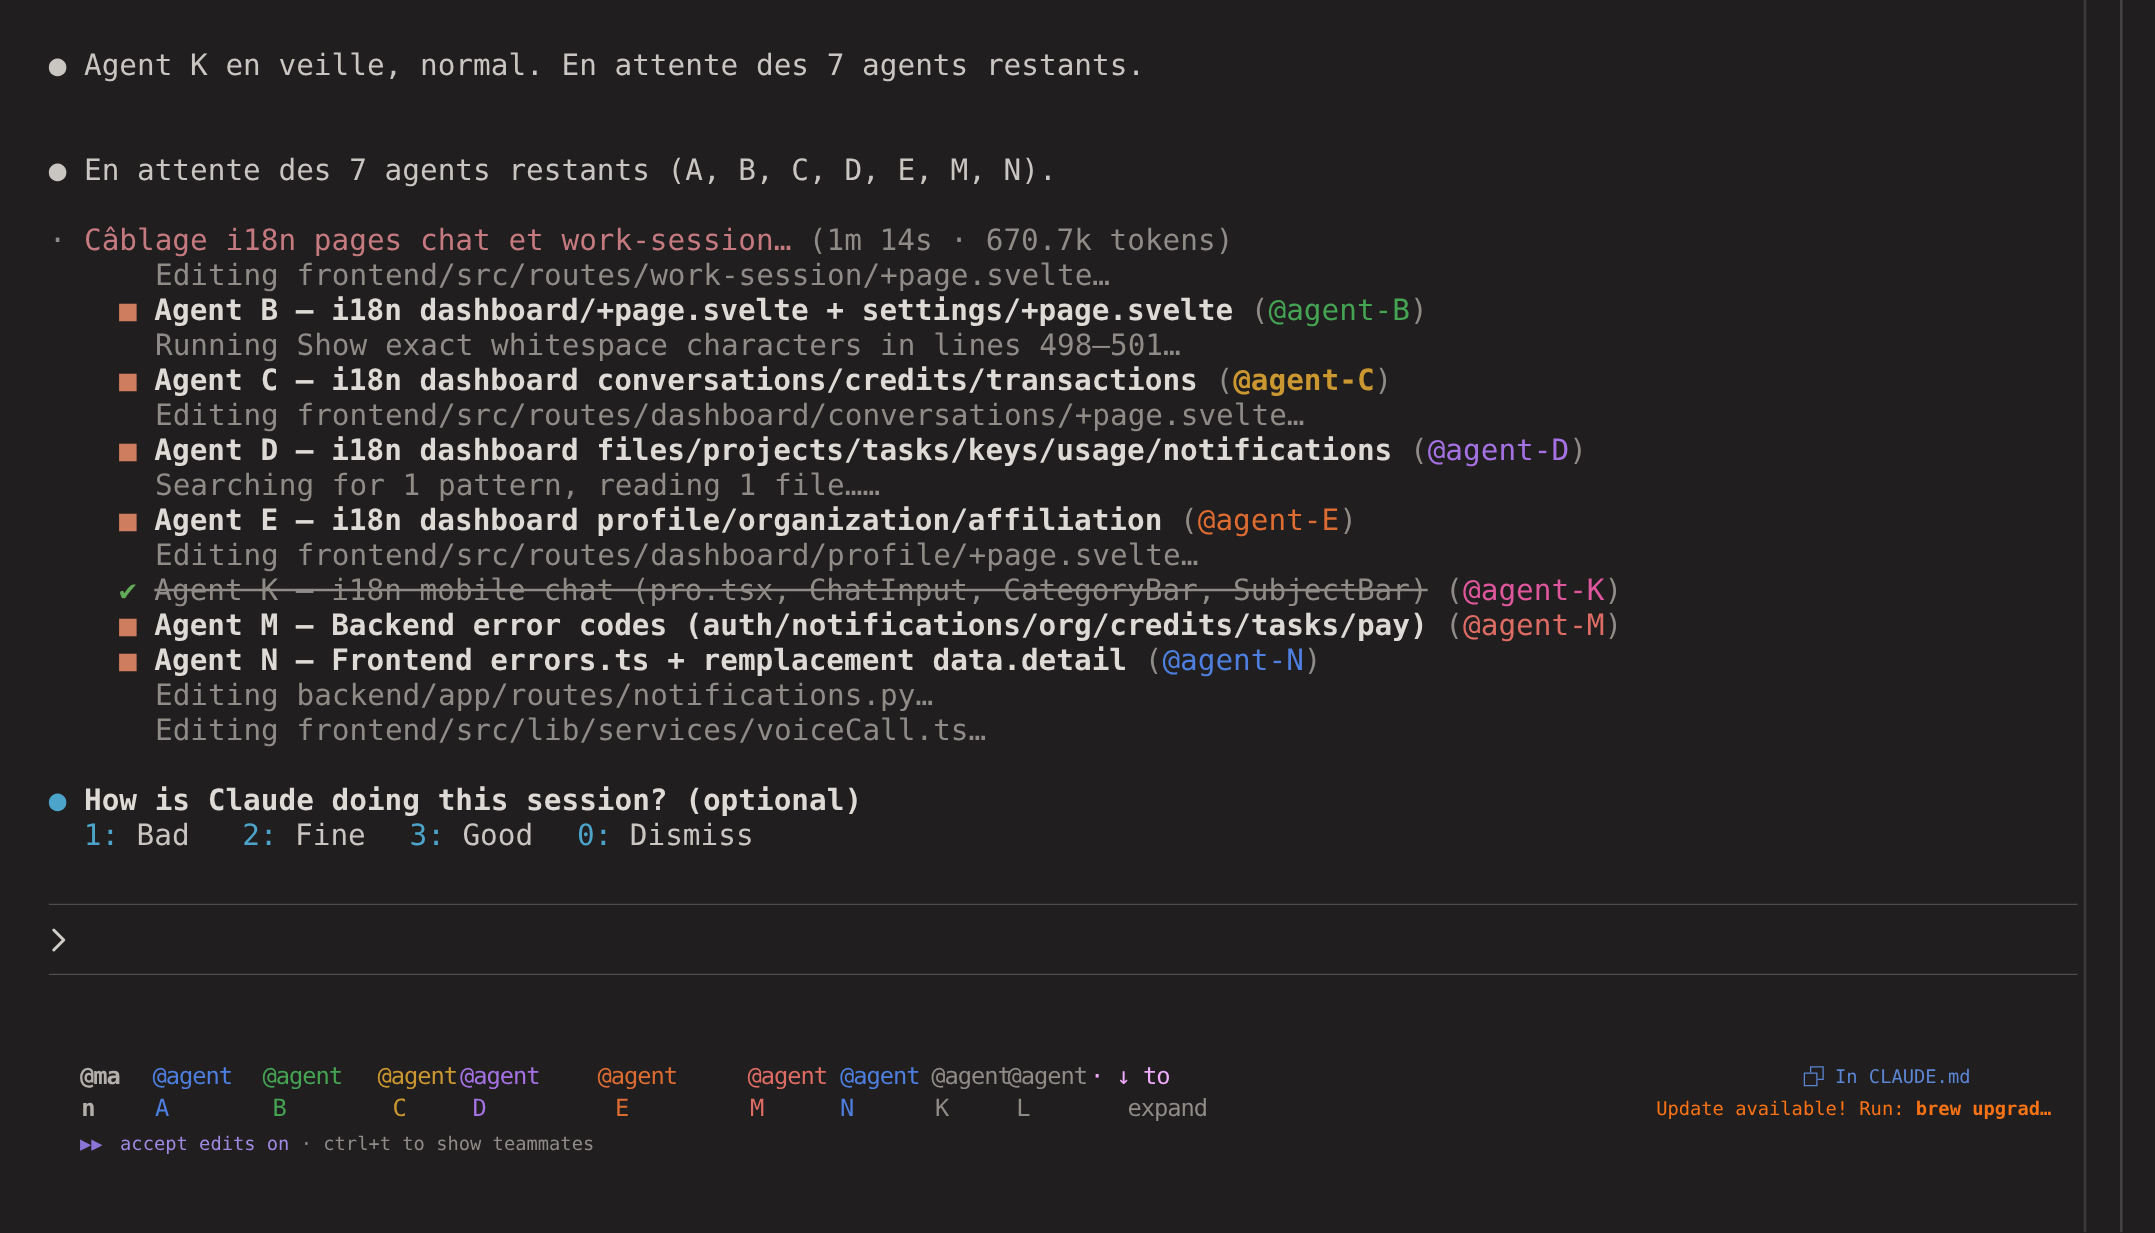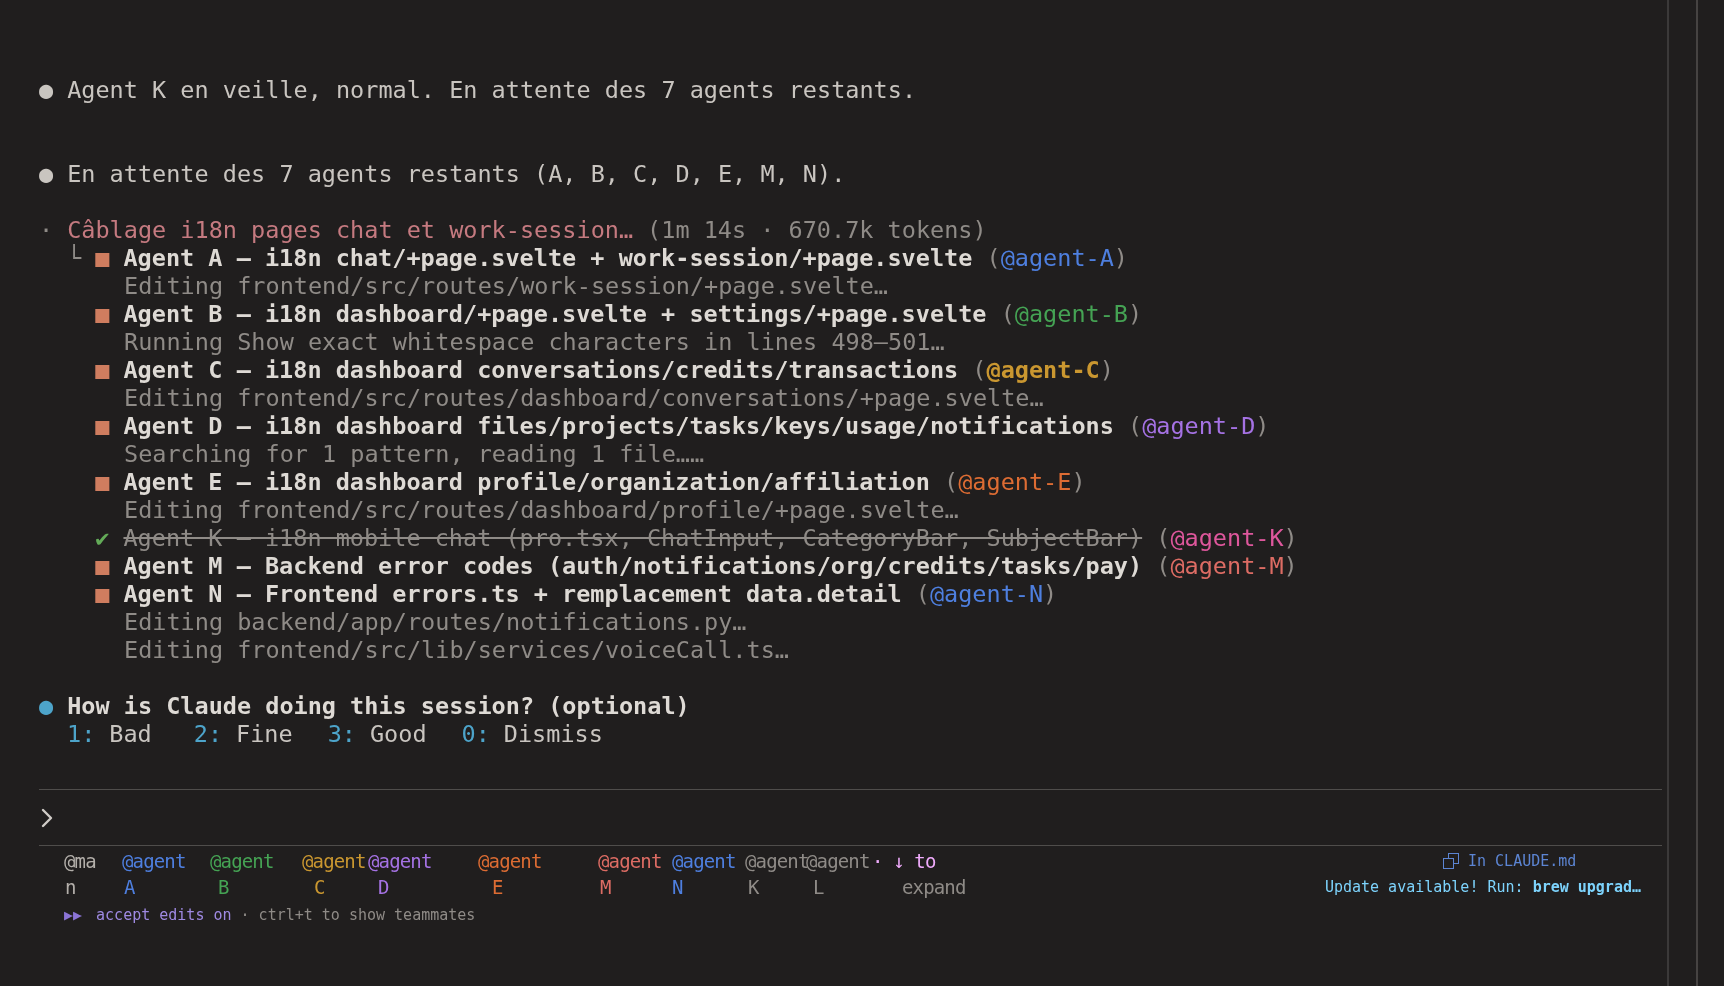--- a/index.html
+++ b/index.html
@@ -1,39 +1,39 @@
 <!DOCTYPE html>
 <html><head>
 <meta charset="utf-8">
 <style>
   html,body{margin:0;padding:0;background:#201e1e;width:1724px;height:986px;overflow:hidden;
     font-family:"DejaVu Sans Mono",monospace;font-size:23.5px;color:#c9c5c0;}
   .screen{position:relative;width:1724px;height:986px;}
-  .terminal{position:absolute;left:0;top:0;width:1667px;padding:38px 5px 0 39px;box-sizing:border-box;margin-top:38px;}
+  .terminal{position:absolute;left:0;top:0;width:1667px;padding:38px 5px 0 39px;box-sizing:border-box;}
   .row{height:28px;line-height:28px;white-space:pre;overflow:visible;}
   .sp28{height:28px}.sp56{height:56px}.sp41{height:41px}
   .bright{font-weight:bold;color:#dedad5}
   .dim{color:#8f8b87}
   .rose{color:#c57a80}
   .cyan{color:#4da4ca}
   .struck{color:#8f8b87;text-decoration:line-through}
   .agent-row{padding-left:28px}
   .status-row{padding-left:85px;color:#8f8b87}
   .m-left{margin-left:14px}
   .opt{display:inline-block}
   .opt1{margin-right:42px}.opt2{margin-right:35px}.opt3{margin-right:35px}
   .prompt-box{border-top:1px solid #4f4d4b;border-bottom:1px solid #4f4d4b;height:55px;
     display:flex;align-items:center;}
   .statusbar{position:absolute;left:0;top:848px;width:1724px;height:138px;}
   .chip{position:absolute;top:0;font-size:19px;letter-spacing:-0.85px;line-height:26px;white-space:pre;}
   .chip div{height:26px}
-  .chip-man{font-weight:normal}
+  .chip-man{font-weight:bold}
   .sb-reg{font-size:15px;letter-spacing:0;line-height:26px;white-space:pre;}
   .claudemd{position:absolute;left:1443px;top:0;color:#5c85d3;display:flex;align-items:center;}
-  .update{position:absolute;right:83px;top:26px;color:#7dd3fc;}
+  .update{position:absolute;right:83px;top:26px;color:#f97316;}
   .accept{position:absolute;left:64px;top:53px;height:28px;line-height:28px;}
   .arrows{color:#8b74d6}
   .accept-label{color:#9f8ae3;margin-left:14px}
   .dup-icon{display:inline-block;position:relative;width:16px;height:16px;margin-right:9px;}
   .dup-icon::before{content:"";position:absolute;right:0;top:0;width:9px;height:9px;
     border:1.5px solid #5c85d3;}
   .dup-icon::after{content:"";position:absolute;left:0;bottom:0;width:9px;height:9px;
     border:1.5px solid #5c85d3;background:#201e1e;}
   .vline1{position:absolute;left:1667px;top:0;width:2px;height:986px;background:#3b3939;}
   .vline2{position:absolute;left:1696px;top:0;width:2px;height:986px;background:#464342;}
@@ -45,21 +45,20 @@
 <div class="screen">
   <div class="terminal">
 
     <div class="row"><span>●</span><span class="m-left">Agent K en veille, normal. En attente des 7 agents restants.</span></div>
     <div class="sp56"></div>
     <div class="row"><span>●</span><span class="m-left">En attente des 7 agents restants (A, B, C, D, E, M, N).</span></div>
     <div class="sp28"></div>
 
     <div class="row"><span class="dim">·</span><span class="rose m-left">Câblage i18n pages chat et work-session…</span><span class="dim m-left">(1m 14s · 670.7k tokens)</span></div>
 
-    <div class="row agent-row"><span class="dim">└ </span><span style="color: rgb(207, 125, 95);">■</span><span class="bright m-left">Agent A — i18n chat/+page.svelte + work-session/+page.svelte</span><span class="dim"> (</span><span style="color: rgb(78, 127, 223);">@agent-A</span><span class="dim">)</span></div>
     <div class="row status-row">Editing frontend/src/routes/work-session/+page.svelte…</div>
 
     <div class="row agent-row"><span class="dim">  </span><span style="color: rgb(207, 125, 95);">■</span><span class="bright m-left">Agent B — i18n dashboard/+page.svelte + settings/+page.svelte</span><span class="dim"> (</span><span style="color: rgb(69, 163, 84);">@agent-B</span><span class="dim">)</span></div>
     <div class="row status-row">Running Show exact whitespace characters in lines 498–501…</div>
 
     <div class="row agent-row"><span class="dim">  </span><span style="color: rgb(207, 125, 95);">■</span><span class="bright m-left">Agent C — i18n dashboard conversations/credits/transactions</span><span class="dim"> (</span><span style="color: rgb(202, 151, 48); font-weight: bold;">@agent-C</span><span class="dim">)</span></div>
     <div class="row status-row">Editing frontend/src/routes/dashboard/conversations/+page.svelte…</div>
 
     <div class="row agent-row"><span class="dim">  </span><span style="color: rgb(207, 125, 95);">■</span><span class="bright m-left">Agent D — i18n dashboard files/projects/tasks/keys/usage/notifications</span><span class="dim"> (</span><span style="color: rgb(165, 114, 228);">@agent-D</span><span class="dim">)</span></div>
     <div class="row status-row">Searching for 1 pattern, reading 1 file……</div>

